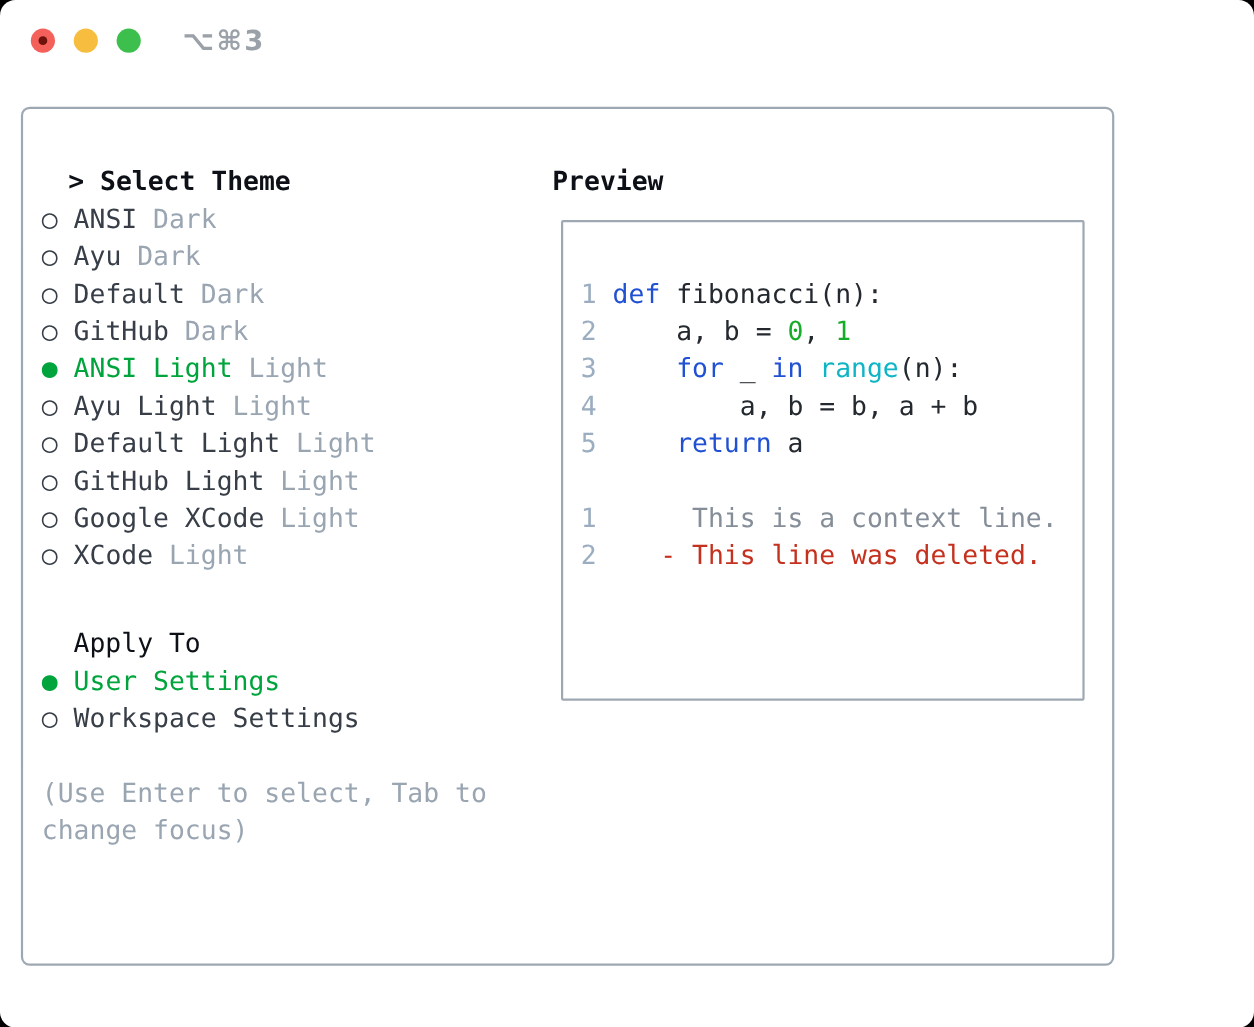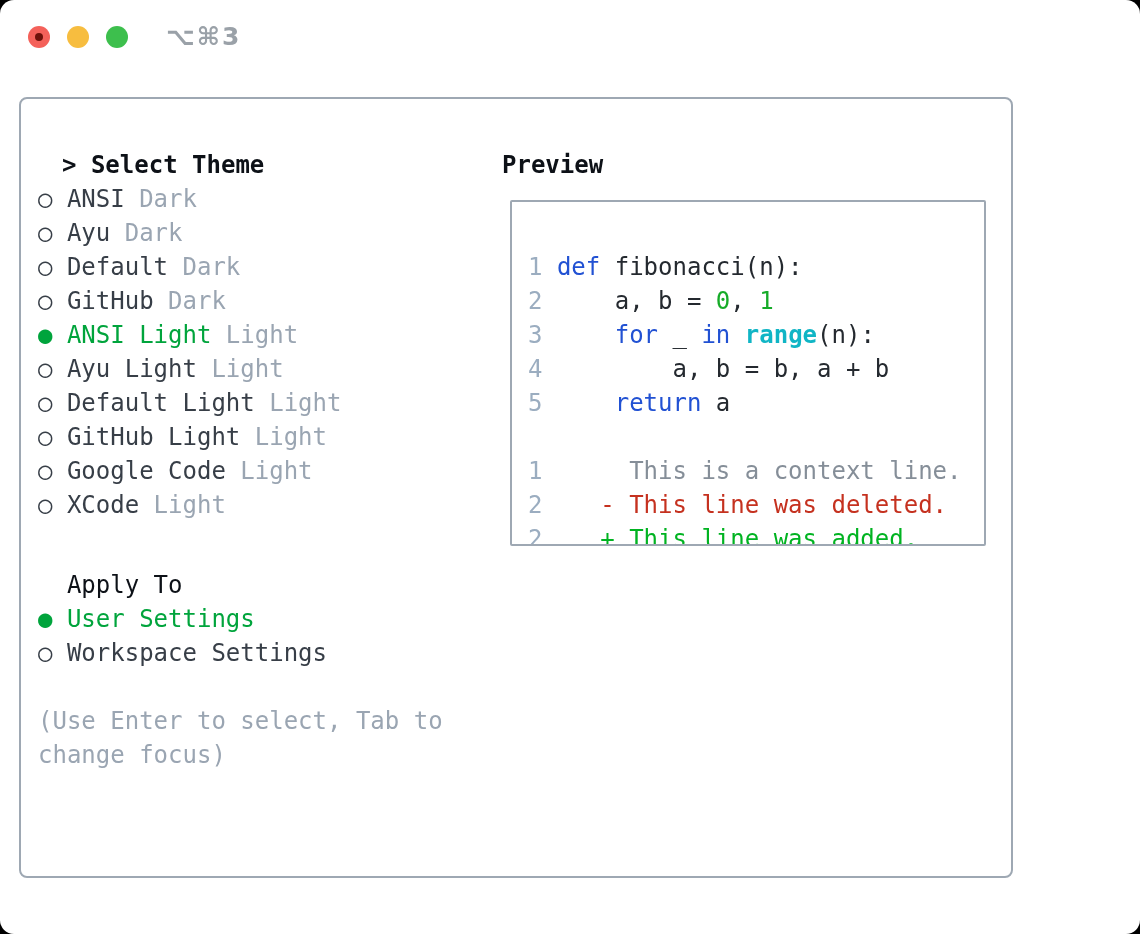--- a/index.html
+++ b/index.html
@@ -55,29 +55,29 @@
   .bullet{color:var(--foreground);}
   .theme-row.selected .bullet,.apply-row.selected .bullet{color:var(--accent-green);}
   .theme-row.selected .name,.apply-row.selected .name{color:var(--accent-green);}
   .tag{color:var(--muted);}
   .hint-block{margin-top:34px;color:var(--muted);}
   .preview-title{
     position:absolute;left:502px;top:148px;height:34px;line-height:34px;
     font-size:24px;font-weight:bold;color:#0d1117;
   }
   .preview-box{
-    position:absolute;left:510px;top:200px;width:476px;height:346px;
+    position:absolute;left:510px;top:200px;width:476px;height:437px;
     border:2px solid var(--border-gray);border-radius:2px;box-sizing:border-box;
     padding:48px 0 0 16px;overflow:hidden;background:#fff;
   }
   .pline{white-space:pre;height:34px;font-size:24px;line-height:34px;}
   .ln{color:var(--line-number);}
   .seg-fg{color:var(--code-foreground);}
   .seg-kw{color:var(--keyword-blue);}
-  .seg-fn{color:var(--function-cyan);font-weight:bold;}
+  .seg-fn{color:var(--function-cyan);}
   .seg-num{color:var(--number-green);}
   .seg-ctx{color:var(--context-gray);}
   .seg-del{color:var(--deleted-red);}
   .seg-add{color:var(--added-green);}
 </style>
 </head>
 <body>
 
 <div class="window">
 
@@ -92,21 +92,21 @@
     <div class="row header-row"><span class="cursor">&gt; </span><span>Select Theme</span></div>
     <div id="theme-list">
         <div class="row theme-row"><span class="bullet">○ </span><span class="name">ANSI</span><span class="tag"> Dark</span></div>
         <div class="row theme-row"><span class="bullet">○ </span><span class="name">Ayu</span><span class="tag"> Dark</span></div>
         <div class="row theme-row"><span class="bullet">○ </span><span class="name">Default</span><span class="tag"> Dark</span></div>
         <div class="row theme-row"><span class="bullet">○ </span><span class="name">GitHub</span><span class="tag"> Dark</span></div>
         <div class="row theme-row selected"><span class="bullet">● </span><span class="name">ANSI Light</span><span class="tag"> Light</span></div>
         <div class="row theme-row"><span class="bullet">○ </span><span class="name">Ayu Light</span><span class="tag"> Light</span></div>
         <div class="row theme-row"><span class="bullet">○ </span><span class="name">Default Light</span><span class="tag"> Light</span></div>
         <div class="row theme-row"><span class="bullet">○ </span><span class="name">GitHub Light</span><span class="tag"> Light</span></div>
-        <div class="row theme-row"><span class="bullet">○ </span><span class="name">Google Code</span><span class="tag"> Light</span></div>
+        <div class="row theme-row"><span class="bullet">○ </span><span class="name">Google XCode</span><span class="tag"> Light</span></div>
         <div class="row theme-row"><span class="bullet">○ </span><span class="name">XCode</span><span class="tag"> Light</span></div>
       </div>
     <div class="row apply-header">Apply To</div>
     <div id="apply-list">
         <div class="row apply-row selected"><span class="bullet">● </span><span class="name">User Settings</span></div>
         <div class="row apply-row"><span class="bullet">○ </span><span class="name">Workspace Settings</span></div>
       </div>
     <div class="hint-block">
       <div class="row">(Use Enter to select, Tab to</div>
       <div class="row">change focus)</div>
@@ -117,17 +117,16 @@
   <div class="preview-box">
     <div id="preview-lines">
         <div class="pline"><span class="ln">1 </span><span class="seg-kw">def</span><span class="seg-fg"> fibonacci(n):</span></div>
         <div class="pline"><span class="ln">2 </span><span class="seg-fg">    a, b = </span><span class="seg-num">0</span><span class="seg-fg">, </span><span class="seg-num">1</span></div>
         <div class="pline"><span class="ln">3 </span><span class="seg-fg">    </span><span class="seg-kw">for</span><span class="seg-fg"> _ </span><span class="seg-kw">in</span><span class="seg-fg"> </span><span class="seg-fn">range</span><span class="seg-fg">(n):</span></div>
         <div class="pline"><span class="ln">4 </span><span class="seg-fg">        a, b = b, a + b</span></div>
         <div class="pline"><span class="ln">5 </span><span class="seg-fg">    </span><span class="seg-kw">return</span><span class="seg-fg"> a</span></div>
         <div class="pline"><span class="ln">  </span></div>
         <div class="pline"><span class="ln">1 </span><span class="seg-ctx">     This is a context line.</span></div>
         <div class="pline"><span class="ln">2 </span><span class="seg-del">   - This line was deleted.</span></div>
-        <div class="pline"><span class="ln">2 </span><span class="seg-add">   + This line was added.</span></div>
       </div>
   </div>
 
 </div>
 
 </body></html>

